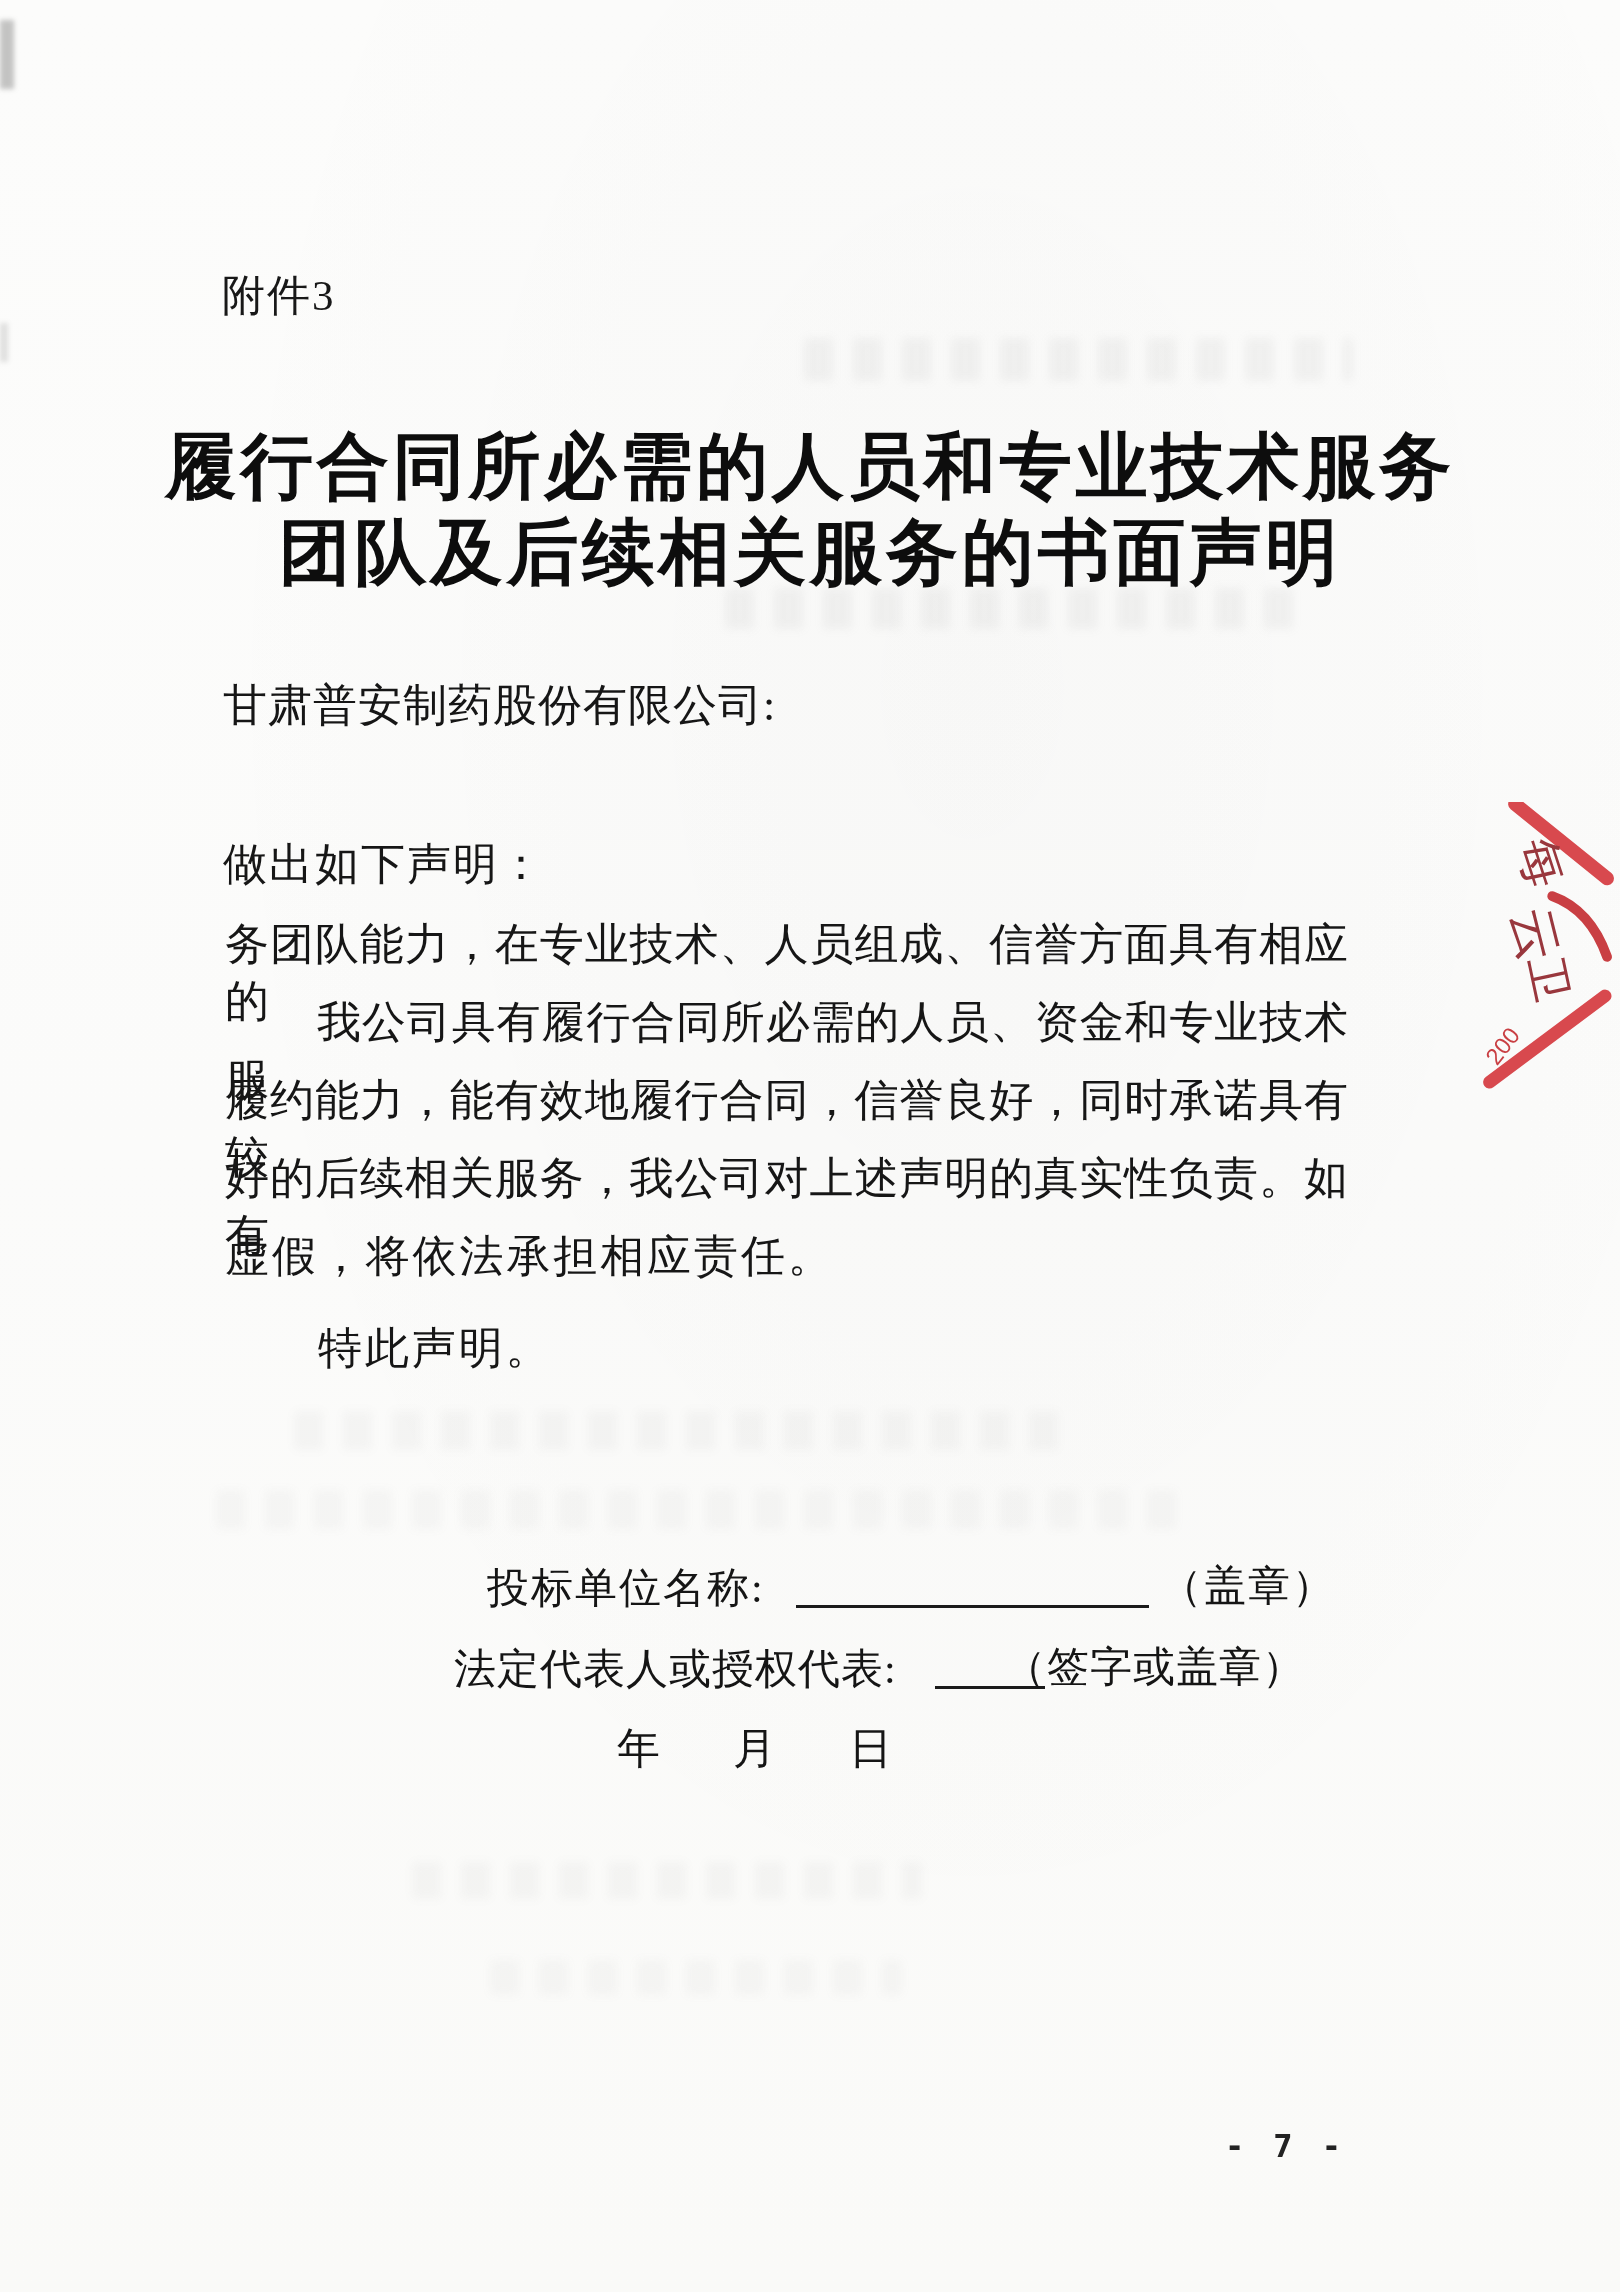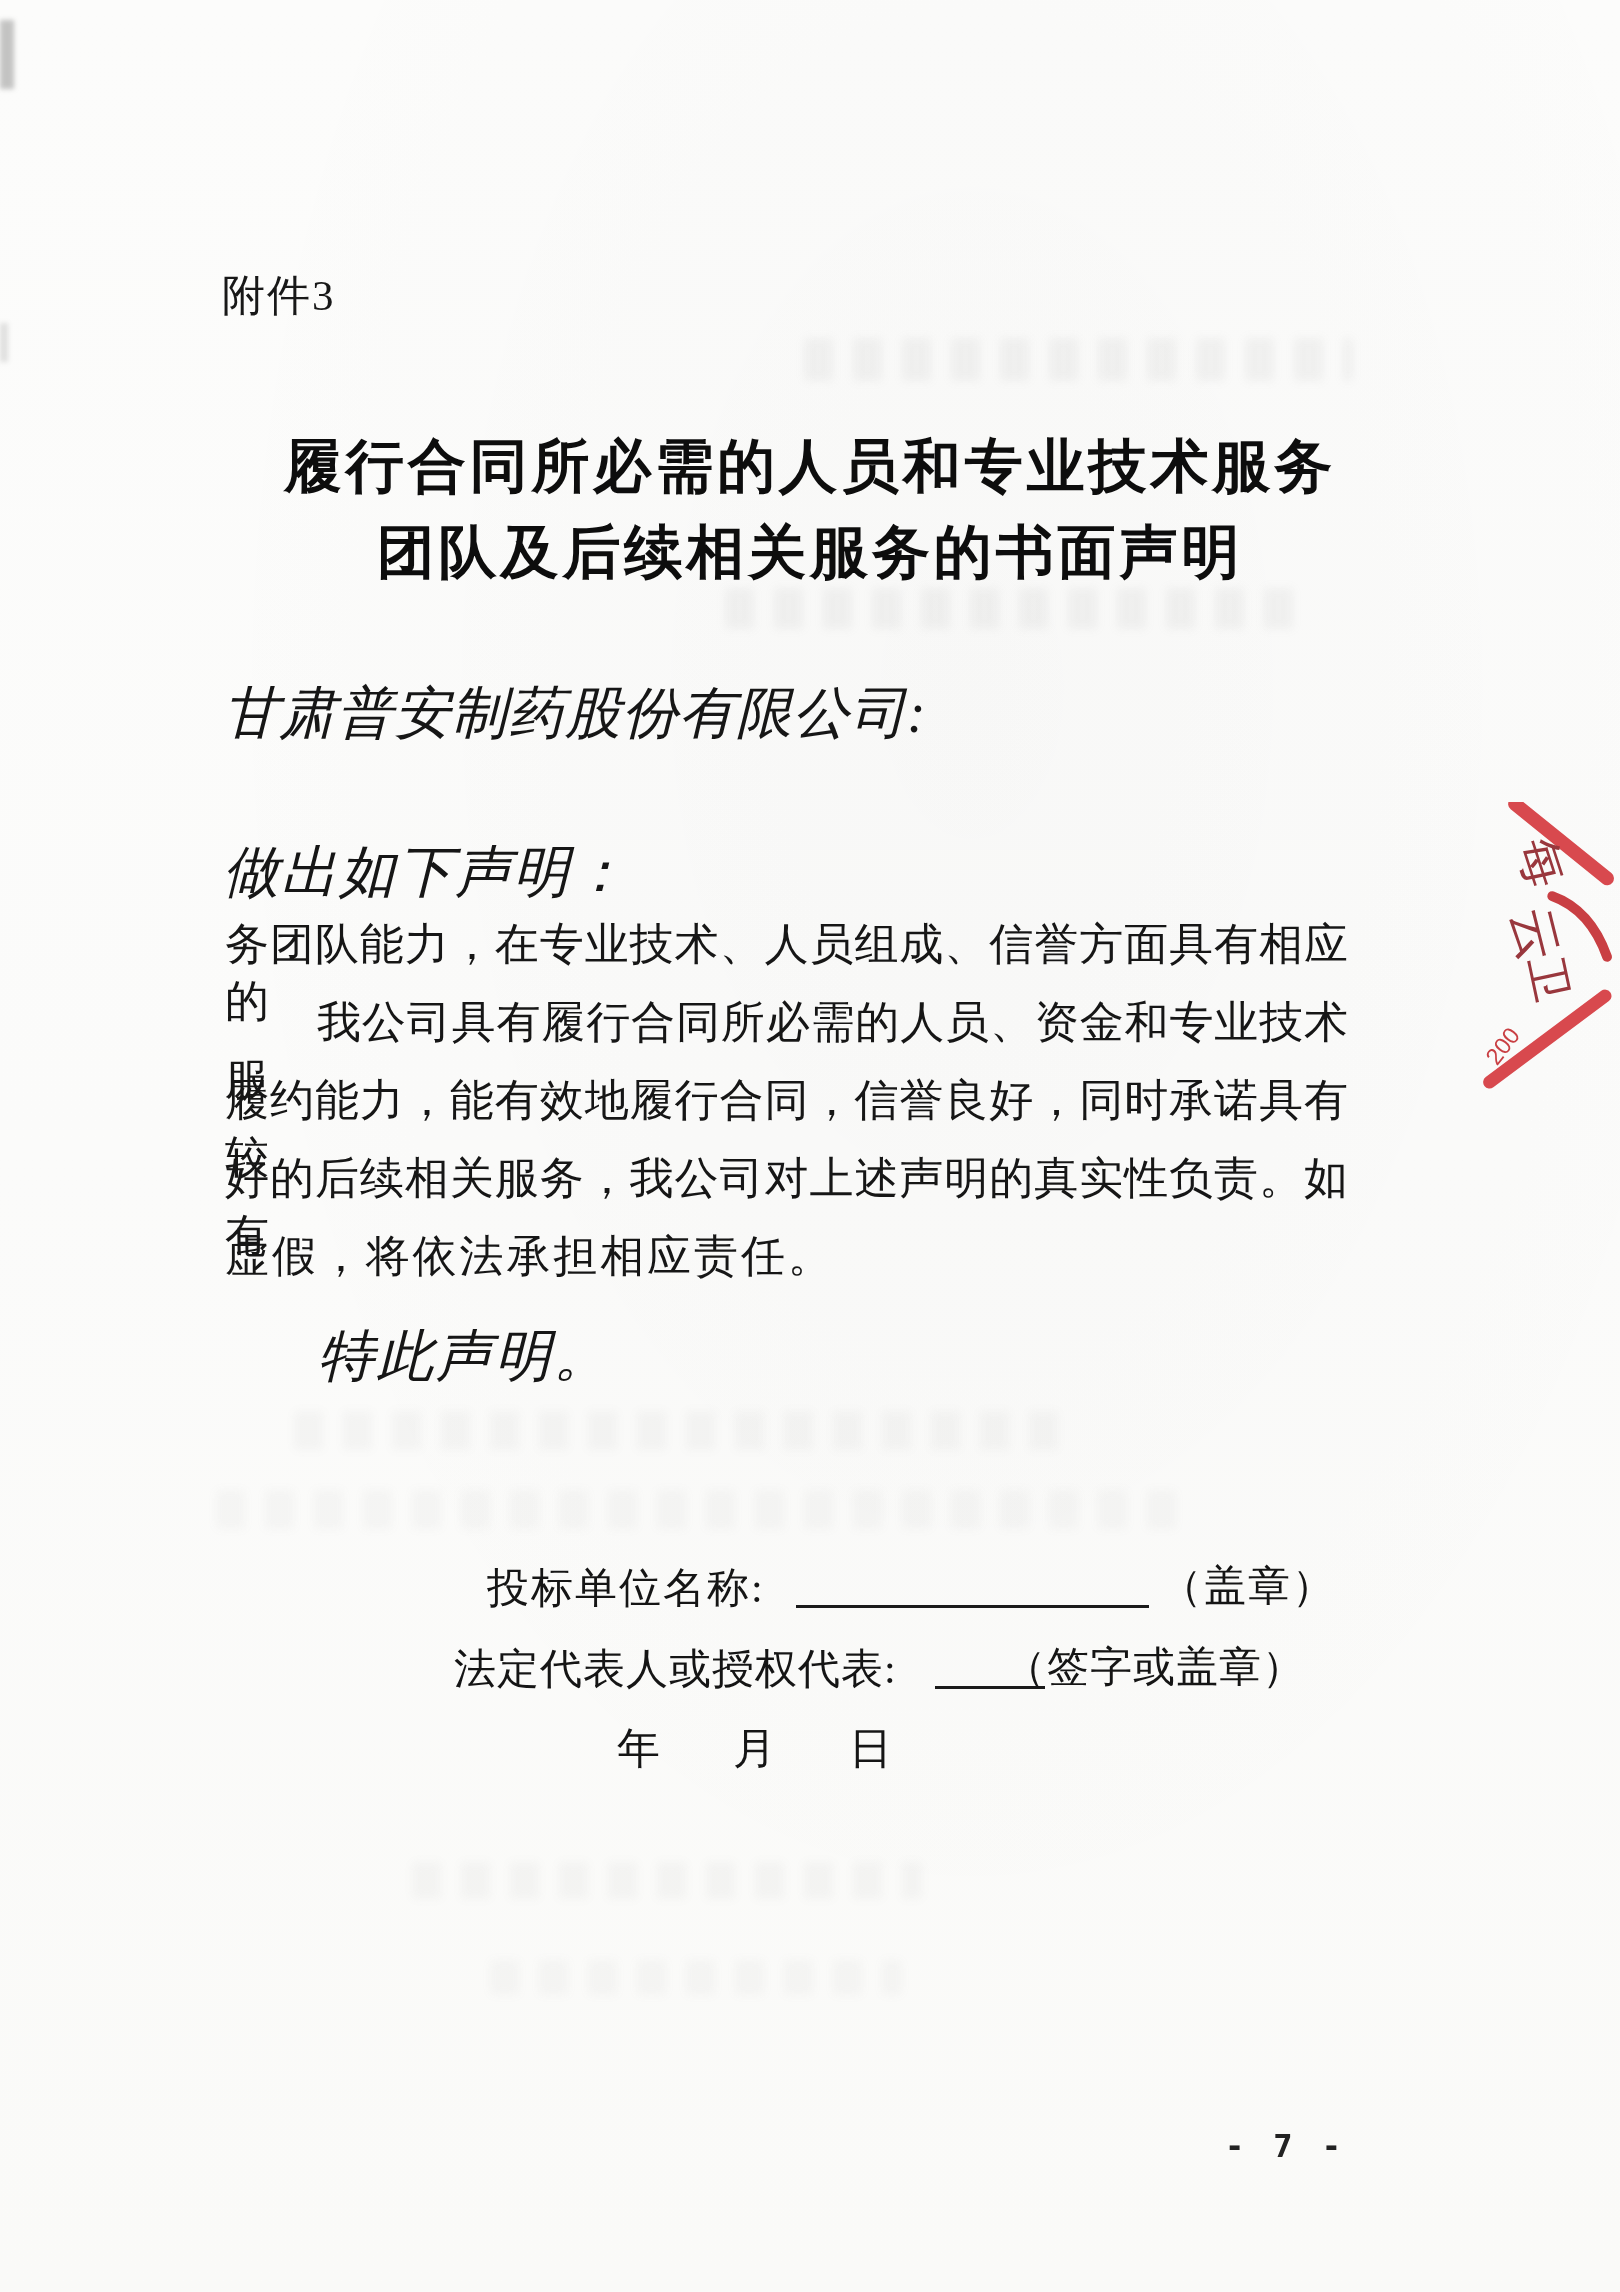--- a/index.html
+++ b/index.html
@@ -18,29 +18,28 @@
   .attachment{
     left:222px;top:267px;
     font-size:43px;letter-spacing:2px;
     color:#181818;
   }
   .title{
     left:0;top:423px;width:1620px;
     text-align:center;
     font-family:"Liberation Sans", sans-serif;
     font-weight:900;
-    font-size:58px;line-height:86px;
+    font-size:72px;line-height:86px;
     letter-spacing:3.9px;
     color:#0d0d0d;
   }
   .body-line{
-    font-size:56px;
+    font-size:44px;
     color:#161616;
     white-space:nowrap;
-    font-style:italic;
   }
   .salutation{left:223px;top:676px;letter-spacing:1px;}
   .p1l1{left:223px;top:755px;}
   .p1l1 .indent{display:inline-block;width:94px;}
   .blank-line{
     display:inline-block;
     width:157px;height:44px;
     border-bottom:3.9px solid #1a1a1a;
     vertical-align:baseline;
     margin:0 2px;

